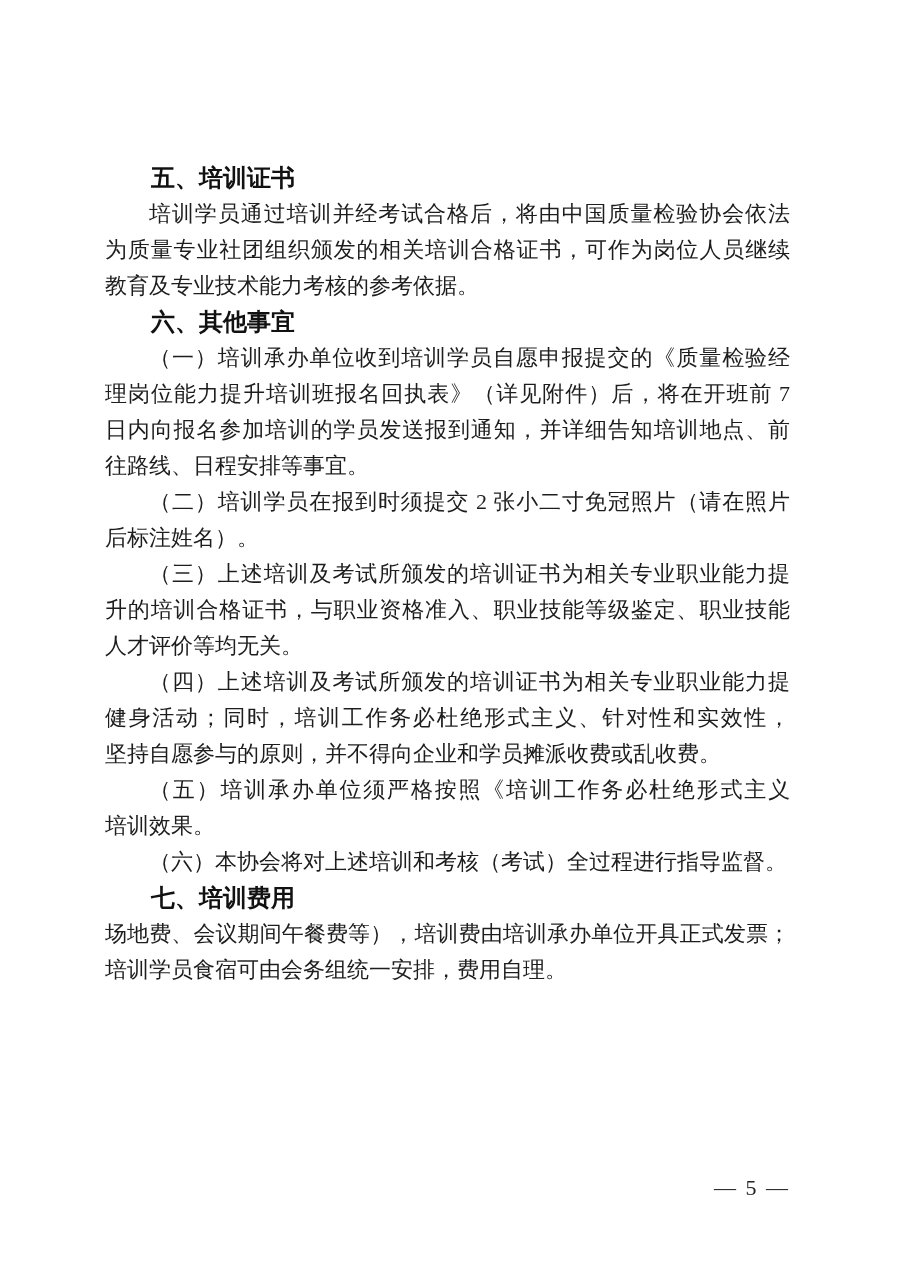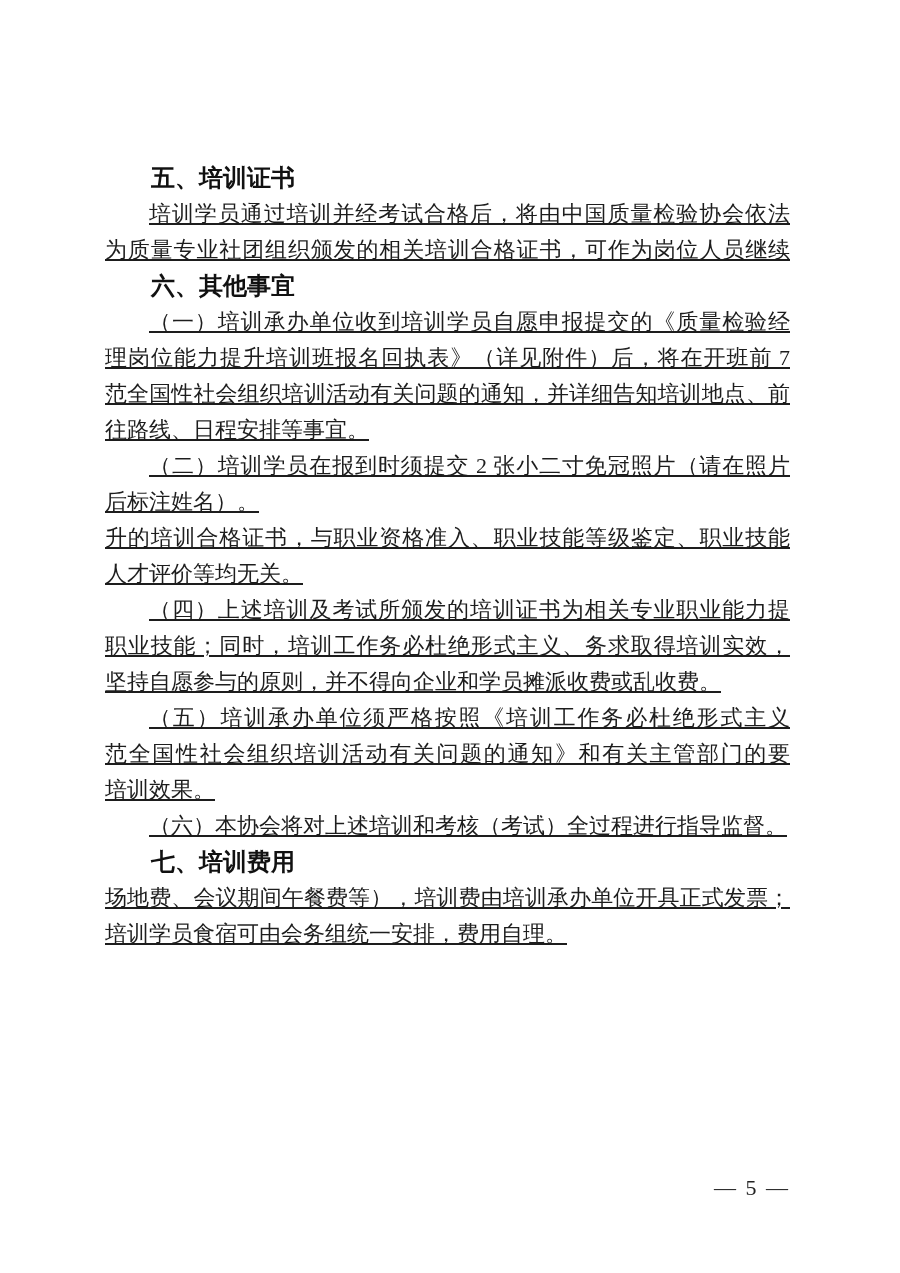--- a/index.html
+++ b/index.html
@@ -23,21 +23,20 @@
     width: 685px;
     margin-top: 12px;
   }
   .line {
     font-size: 22px;
     line-height: 36px;
     height: 36px;
     text-align: justify;
     text-align-last: justify;
     white-space: nowrap;
-    text-decoration: underline;
   }
   .line.para-end {
     text-align-last: left;
   }
   .line.para-start {
     padding-left: 44px;
   }
   .heading {
     font-family: "Liberation Sans", "DejaVu Sans", sans-serif;
     font-weight: bold;
@@ -61,34 +60,35 @@
   }
 </style>
 </head>
 <body>
 
 <div class="page">
   <main class="content" id="doc">
       <div class="heading">五、培训证书</div>
       <div class="line para-start">培训学员通过培训并经考试合格后，将由中国质量检验协会依法</div>
       <div class="line">为质量专业社团组织颁发的相关培训合格证书，可作为岗位人员继续</div>
+      <div class="line para-end">教育及专业技术能力考核的参考依据。</div>
       <div class="heading">六、其他事宜</div>
       <div class="line para-start">（一）培训承办单位收到培训学员自愿申报提交的《质量检验经</div>
       <div class="line">理岗位能力提升培训班报名回执表》（详见附件）后，将在开班前 7</div>
-      <div class="line">范全国性社会组织培训活动有关问题的通知，并详细告知培训地点、前</div>
+      <div class="line">日内向报名参加培训的学员发送报到通知，并详细告知培训地点、前</div>
       <div class="line para-end">往路线、日程安排等事宜。</div>
       <div class="line para-start">（二）培训学员在报到时须提交 2 张小二寸免冠照片（请在照片</div>
       <div class="line para-end">后标注姓名）。</div>
+      <div class="line para-start">（三）上述培训及考试所颁发的培训证书为相关专业职业能力提</div>
       <div class="line">升的培训合格证书，与职业资格准入、职业技能等级鉴定、职业技能</div>
       <div class="line para-end">人才评价等均无关。</div>
       <div class="line para-start">（四）上述培训及考试所颁发的培训证书为相关专业职业能力提</div>
-      <div class="line">职业技能；同时，培训工作务必杜绝形式主义、务求取得培训实效，</div>
+      <div class="line">健身活动；同时，培训工作务必杜绝形式主义、针对性和实效性，</div>
       <div class="line para-end">坚持自愿参与的原则，并不得向企业和学员摊派收费或乱收费。</div>
       <div class="line para-start">（五）培训承办单位须严格按照《培训工作务必杜绝形式主义</div>
-      <div class="line">范全国性社会组织培训活动有关问题的通知》和有关主管部门的要</div>
       <div class="line para-end">培训效果。</div>
       <div class="line para-start para-end">（六）本协会将对上述培训和考核（考试）全过程进行指导监督。</div>
       <div class="heading">七、培训费用</div>
       <div class="line">场地费、会议期间午餐费等），培训费由培训承办单位开具正式发票；</div>
       <div class="line para-end">培训学员食宿可由会务组统一安排，费用自理。</div>
     </main>
   <div class="footer">— 5 —</div>
 </div>
 
 </body></html>

